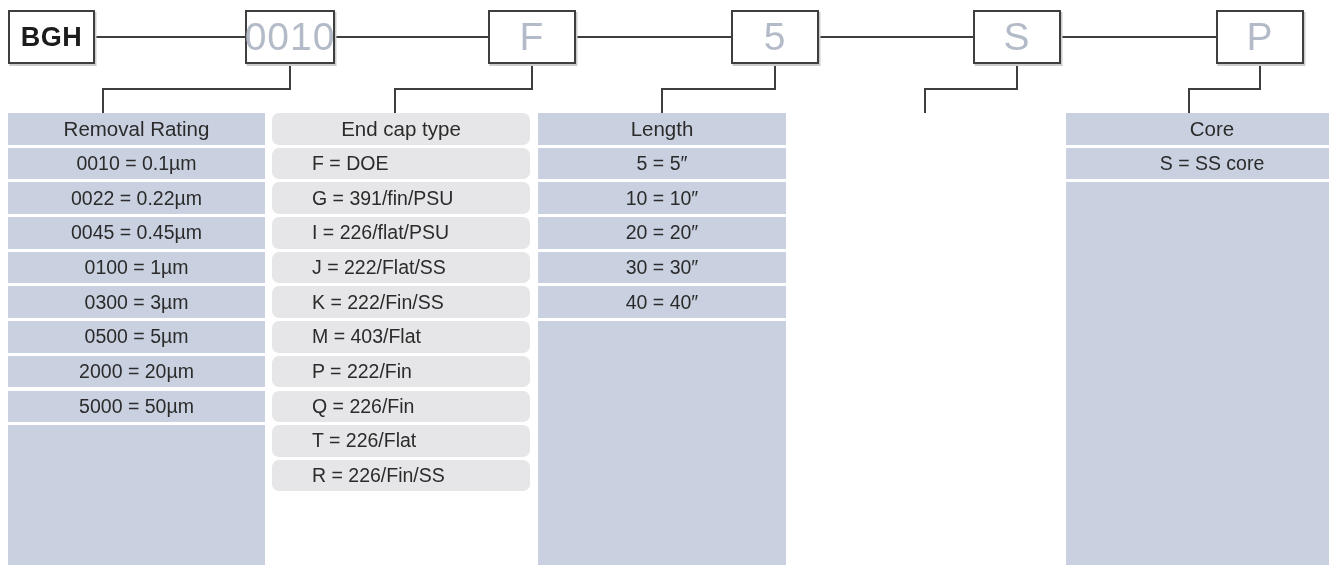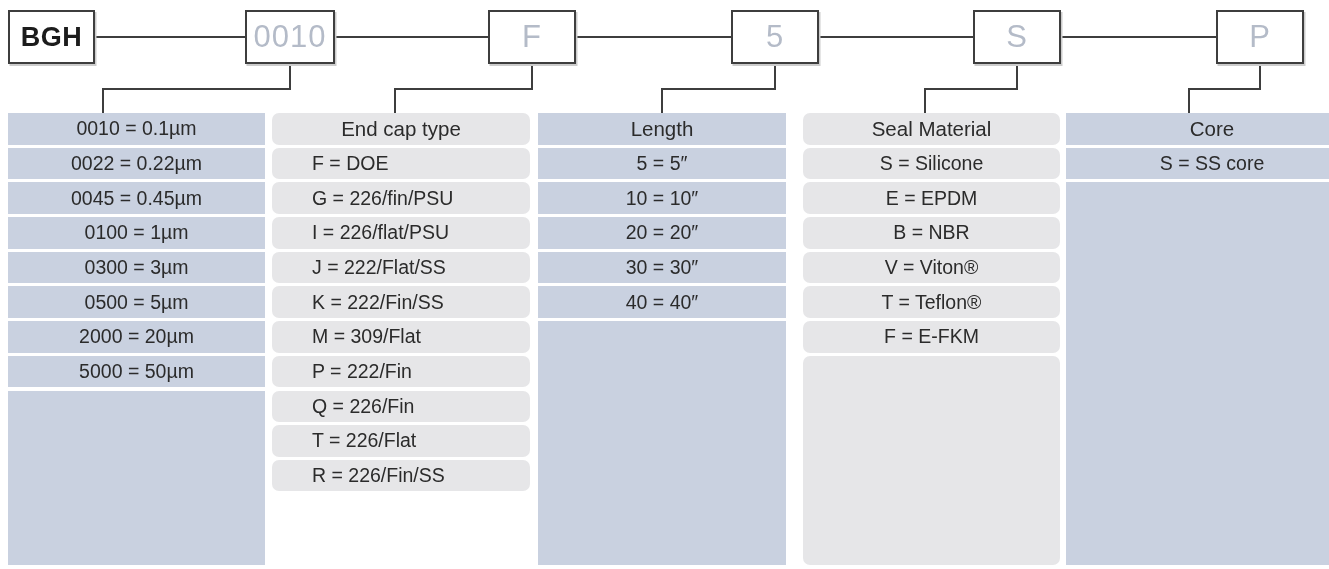--- a/index.html
+++ b/index.html
@@ -4,21 +4,21 @@
 <style>
   html,body{margin:0;padding:0;background:#ffffff;}
   #page{position:relative;width:1329px;height:569px;background:#fff;
         font-family:"Liberation Sans","DejaVu Sans",sans-serif;overflow:hidden;padding-left:44px;}
   #wires{position:absolute;left:0;top:0;width:1329px;height:569px;}
 
   .code-box{position:absolute;top:10px;height:54px;background:#fff;
             border:2px solid var(--line, #3e3e3e);box-sizing:border-box;
             display:flex;align-items:center;justify-content:center;
             box-shadow:1.5px 2px 0 #cccccc;}
-  .code-box .code{font-size:31px;color:var(--code-text,#b4bbc8);letter-spacing:1px;}
+  .code-box .code{font-size:39px;color:var(--code-text,#b4bbc8);letter-spacing:1px;}
   .code-box .brand{font-size:27px;font-weight:700;color:var(--brand-text,#1c1c1c);letter-spacing:.5px;}
   #bx1{left:8px;width:87px;}
   #bx2{left:245px;width:90px;}
   #bx3{left:488px;width:88px;}
   #bx4{left:731px;width:88px;}
   #bx5{left:973px;width:88px;}
   #bx6{left:1216px;width:88px;}
 
   .col{position:absolute;top:113px;height:452px;display:flex;flex-direction:column;row-gap:3.2px;}
   #col1{left:8px;width:257px;}
@@ -68,65 +68,56 @@
     <span class="code">5</span>
   </div>
   <div class="code-box" id="bx5">
     <span class="code">S</span>
   </div>
   <div class="code-box" id="bx6">
     <span class="code">P</span>
   </div>
 
   <div class="col" id="col1">
+    <div class="cell hdr tone-blue">Removal Rating</div>
     <div class="cell tone-blue">0010 = 0.1µm</div>
     <div class="cell tone-blue">0022 = 0.22µm</div>
     <div class="cell tone-blue">0045 = 0.45µm</div>
     <div class="cell tone-blue">0100 = 1µm</div>
     <div class="cell tone-blue">0300 = 3µm</div>
     <div class="cell tone-blue">0500 = 5µm</div>
     <div class="cell tone-blue">2000 = 20µm</div>
     <div class="cell tone-blue">5000 = 50µm</div>
     <div class="filler tone-blue"></div>
   </div>
 
   <div class="col" id="col2">
     <div class="cell hdr tone-gray">End cap type</div>
     <div class="cell tone-gray left">F = DOE</div>
-    <div class="cell tone-gray left">G = 226/fin/PSU</div>
+    <div class="cell tone-gray left">G = 391/fin/PSU</div>
     <div class="cell tone-gray left">I = 226/flat/PSU</div>
     <div class="cell tone-gray left">J = 222/Flat/SS</div>
     <div class="cell tone-gray left">K = 222/Fin/SS</div>
-    <div class="cell tone-gray left">M = 309/Flat</div>
+    <div class="cell tone-gray left">M = 403/Flat</div>
     <div class="cell tone-gray left">P = 222/Fin</div>
     <div class="cell tone-gray left">Q = 226/Fin</div>
     <div class="cell tone-gray left">T = 226/Flat</div>
     <div class="cell tone-gray left">R = 226/Fin/SS</div>
   </div>
 
   <div class="col" id="col3">
     <div class="cell hdr tone-blue">Length</div>
     <div class="cell tone-blue">5 = 5″</div>
     <div class="cell tone-blue">10 = 10″</div>
     <div class="cell tone-blue">20 = 20″</div>
     <div class="cell tone-blue">30 = 30″</div>
     <div class="cell tone-blue">40 = 40″</div>
     <div class="filler tone-blue"></div>
   </div>
 
-  <div class="col" id="col4">
-    <div class="cell hdr tone-gray">Seal Material</div>
-    <div class="cell tone-gray">S = Silicone</div>
-    <div class="cell tone-gray">E = EPDM</div>
-    <div class="cell tone-gray">B = NBR</div>
-    <div class="cell tone-gray">V = Viton®</div>
-    <div class="cell tone-gray">T = Teflon®</div>
-    <div class="cell tone-gray">F = E-FKM</div>
-    <div class="filler tone-gray"></div>
-  </div>
 
   <div class="col" id="col5">
     <div class="cell hdr tone-blue">Core</div>
     <div class="cell tone-blue">S = SS core</div>
     <div class="filler tone-blue"></div>
   </div>
 
 </div>
 
 </body></html>

